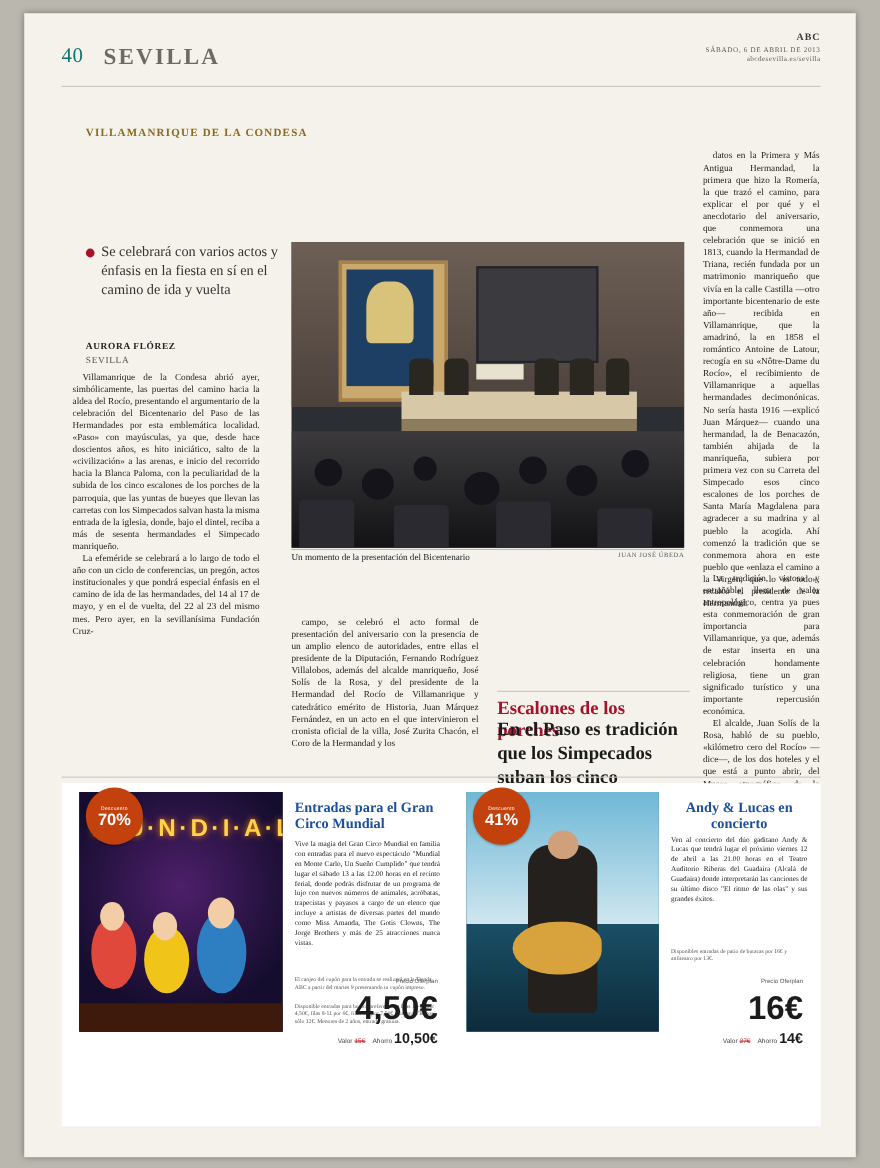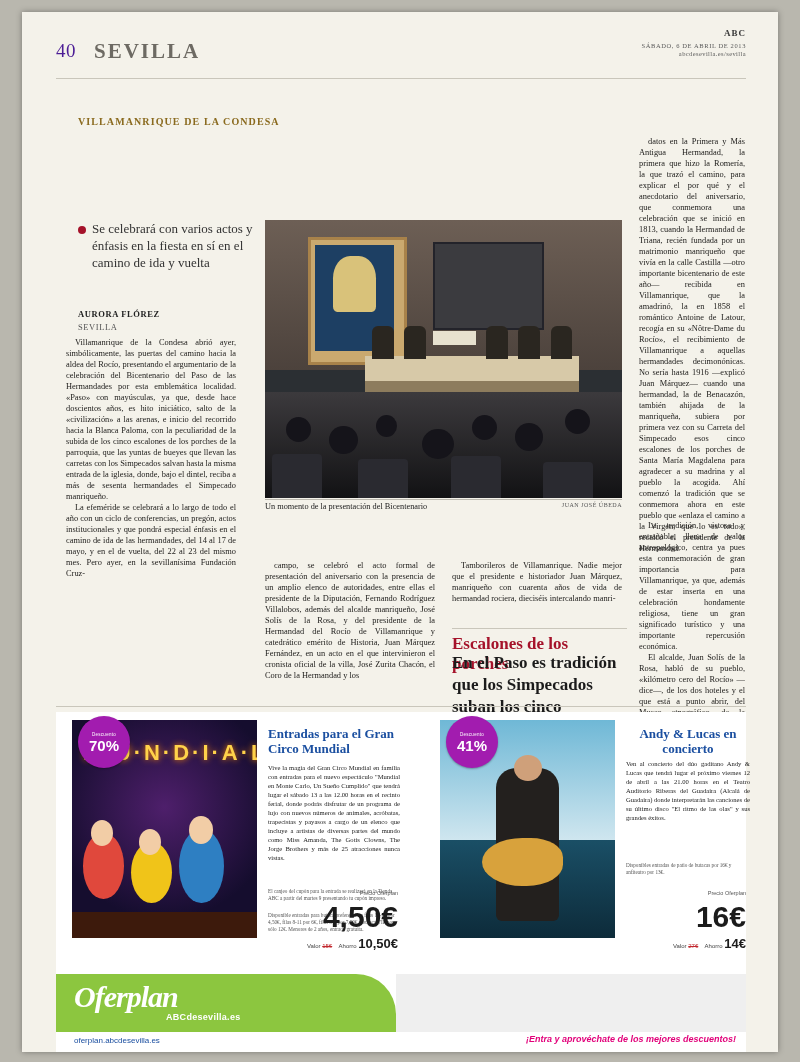--- a/index.html
+++ b/index.html
@@ -10,21 +10,21 @@
   }
   .page{
     position:absolute;left:22px;top:12px;width:756px;height:1040px;
     background:#f4f2ea;
     box-shadow:0 0 6px rgba(0,0,0,.35);
   }
   
   .masthead{position:absolute;left:34px;top:28px;width:690px;height:30px;}
   .folio{
     position:absolute;left:0;top:0;font-family:"Liberation Serif",serif;
-    font-size:19px;color:#4c1d95;letter-spacing:.5px;
+    font-size:19px;color:#0f766e;letter-spacing:.5px;
   }
   .section-name{
     position:absolute;left:38px;top:-1px;font-size:21px;color:#6d6a63;
     letter-spacing:2px;font-variant:small-caps;font-weight:bold;
   }
   .head-right{
     position:absolute;right:0;top:2px;text-align:right;line-height:1.25;
   }
   .head-right .l1{font-size:6.5px;color:#5b5b5b;letter-spacing:.6px;}
   .head-right .l2{font-size:6.5px;color:#5b5b5b;letter-spacing:.4px;}
@@ -107,40 +107,40 @@
     font-size:17px;font-weight:bold;color:#1b1b1b;line-height:1.28;
   }
   .box-rule{position:absolute;left:430px;top:616px;width:175px;height:1px;background:#c9c6bb;}
 
   
   .adzone{position:absolute;left:34px;top:700px;width:690px;height:312px;background:#ffffff;}
   .ad-rule{position:absolute;left:34px;top:694px;width:690px;height:1px;background:#c9c6bb;}
 
   .ad{position:absolute;top:0;height:250px;}
   .ad1{left:16px;width:330px;}
-  .ad2{left:384px;width:310px;}
+  .ad2{left:368px;width:310px;}
   .ad-img{position:absolute;left:0;top:8px;width:185px;height:218px;overflow:hidden;background:#1b1436;}
   .ad2 .ad-img{width:175px;background:#2d6f86;}
   .circus-bg{position:absolute;inset:0;background:radial-gradient(circle at 50% 40%,#4e1f6b,#150d2e 70%);}
   .circus-letters{
     position:absolute;left:6%;top:10%;width:88%;height:22%;
     color:#ffd24a;font-size:22px;font-weight:bold;letter-spacing:3px;
     font-family:"Liberation Sans",sans-serif;text-align:center;line-height:1;
     text-shadow:0 0 6px #ff8a00;
   }
   .clown{position:absolute;border-radius:50%;}
   .sky{position:absolute;left:0;top:0;width:100%;height:55%;background:linear-gradient(#6fb8d6,#cfe6ef);}
   .ground{position:absolute;left:0;bottom:0;width:100%;height:45%;background:linear-gradient(#1a4f66,#0d2b3a);}
   .singer{position:absolute;left:32%;top:22%;width:36%;height:70%;background:#23201e;border-radius:20px 20px 6px 6px;}
   .singer-head{position:absolute;left:42%;top:16%;width:16%;height:12%;background:#cfa07a;border-radius:50%;}
   .guitar{position:absolute;left:24%;top:54%;width:46%;height:22%;background:#d8a23c;border-radius:50% 40% 45% 50%;}
 
   .badge{
     position:absolute;width:52px;height:52px;border-radius:50%;
-    background:#a21caf;color:#fff;display:flex;align-items:center;justify-content:center;
+    background:#c2410c;color:#fff;display:flex;align-items:center;justify-content:center;
     flex-direction:column;font-family:"Liberation Sans",sans-serif;
     box-shadow:0 1px 2px rgba(0,0,0,.3);
   }
   .badge .pct{font-size:15px;font-weight:bold;line-height:1;}
   .badge .lbl{font-size:4.5px;letter-spacing:.3px;margin-bottom:1px;}
   .ad1 .badge{left:6px;top:4px;}
   .ad2 .badge{left:6px;top:4px;}
 
   .ad-title{
     position:absolute;left:196px;top:14px;width:132px;
@@ -262,23 +262,20 @@
     <div class="photo-credit">JUAN JOSÉ ÚBEDA</div>
   </div>
 
   <div class="col c1">
     <p>Villamanrique de la Condesa abrió ayer, simbólicamente, las puertas del camino hacia la aldea del Rocío, presentando el argumentario de la celebración del Bicentenario del Paso de las Hermandades por esta emblemática localidad. «Paso» con mayúsculas, ya que, desde hace doscientos años, es hito iniciático, salto de la «civilización» a las arenas, e inicio del recorrido hacia la Blanca Paloma, con la peculiaridad de la subida de los cinco escalones de los porches de la parroquia, que las yuntas de bueyes que llevan las carretas con los Simpecados salvan hasta la misma entrada de la iglesia, donde, bajo el dintel, reciba a más de sesenta hermandades el Simpecado manriqueño.</p>
     <p>La efeméride se celebrará a lo largo de todo el año con un ciclo de conferencias, un pregón, actos institucionales y que pondrá especial énfasis en el camino de ida de las hermandades, del 14 al 17 de mayo, y en el de vuelta, del 22 al 23 del mismo mes. Pero ayer, en la sevillanísima Fundación Cruz-</p>
   </div>
   <div class="col c2">
     <p>campo, se celebró el acto formal de presentación del aniversario con la presencia de un amplio elenco de autoridades, entre ellas el presidente de la Diputación, Fernando Rodríguez Villalobos, además del alcalde manriqueño, José Solís de la Rosa, y del presidente de la Hermandad del Rocío de Villamanrique y catedrático emérito de Historia, Juan Márquez Fernández, en un acto en el que intervinieron el cronista oficial de la villa, José Zurita Chacón, el Coro de la Hermandad y los</p>
   </div>
-  <div class="col c3">
-    <p>Tamborileros de Villamanrique. Nadie mejor que el presidente e historiador Juan Márquez, manriqueño con cuarenta años de vida de hermandad rociera, dieciséis intercalando manri-</p>
-  </div>
   <div class="col c4">
     <p>datos en la Primera y Más Antigua Hermandad, la primera que hizo la Romería, la que trazó el camino, para explicar el por qué y el anecdotario del aniversario, que conmemora una celebración que se inició en 1813, cuando la Hermandad de Triana, recién fundada por un matrimonio manriqueño que vivía en la calle Castilla —otro importante bicentenario de este año— recibida en Villamanrique, que la amadrinó, la en 1858 el romántico Antoine de Latour, recogía en su «Nôtre-Dame du Rocío», el recibimiento de Villamanrique a aquellas hermandades decimonónicas. No sería hasta 1916 —explicó Juan Márquez— cuando una hermandad, la de Benacazón, también ahijada de la manriqueña, subiera por primera vez con su Carreta del Simpecado esos cinco escalones de los porches de Santa María Magdalena para agradecer a su madrina y al pueblo la acogida. Ahí comenzó la tradición que se conmemora ahora en este pueblo que «enlaza el camino a la Virgen, que lo es todo», recalcó el presidente de la Hermandad.</p>
   </div>
   <div class="col c4b">
     <p>La tradición, vistosa y entrañable, llena de valor antropológico, centra ya pues esta conmemoración de gran importancia para Villamanrique, ya que, además de estar inserta en una celebración hondamente religiosa, tiene un gran significado turístico y una importante repercusión económica.</p>
     <p>El alcalde, Juan Solís de la Rosa, habló de su pueblo, «kilómetro cero del Rocío» —dice—, de los dos hoteles y el que está a punto abrir, del Museo etnográfico, de la hostelería y la artesanía que se mueven alrededor de este ritual. También adelantó a ABC de Sevilla que prepara un pequeño reconocimiento que entregará este año a cada una de las hermandades rocieras que pasan y repiten esta tradición.</p>
   </div>
 
   <div class="box-rule"></div>
   <div class="box-title">Escalones de los porches</div>
@@ -342,22 +339,14 @@
           <span>Valor</span>
           <span class="strike">27€</span>
           &nbsp;&nbsp;
           <span>Ahorro</span>
           <span class="save">14€</span>
         </span>
       </div>
     </div>
   </div>
 
-  <div class="ofer">
-    <div class="ofer-grey"></div>
-    <div class="ofer-green"></div>
-    <div class="ofer-logo">Oferplan</div>
-    <div class="ofer-sub">ABCdesevilla.es</div>
-    <div class="ofer-url">oferplan.abcdesevilla.es</div>
-    <div class="ofer-claim">¡Entra y aprovéchate de los mejores descuentos!</div>
-  </div>
 
 </div>
 
 </body></html>

